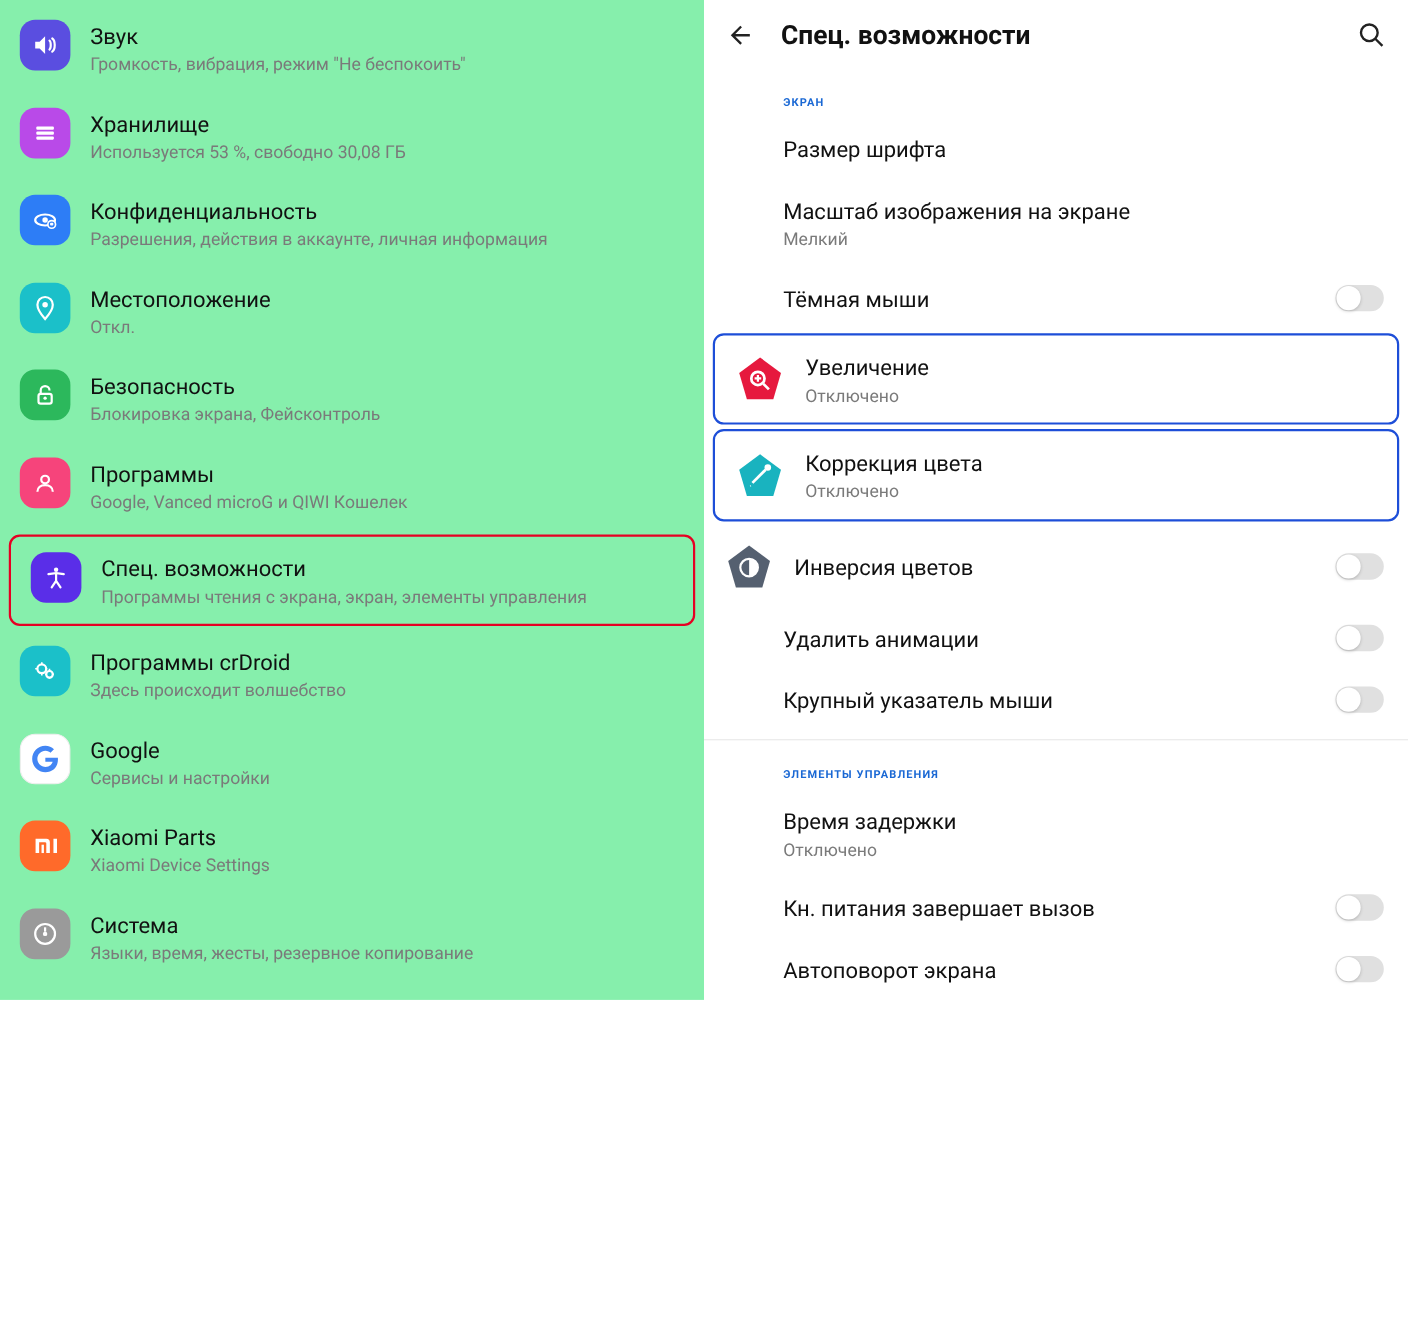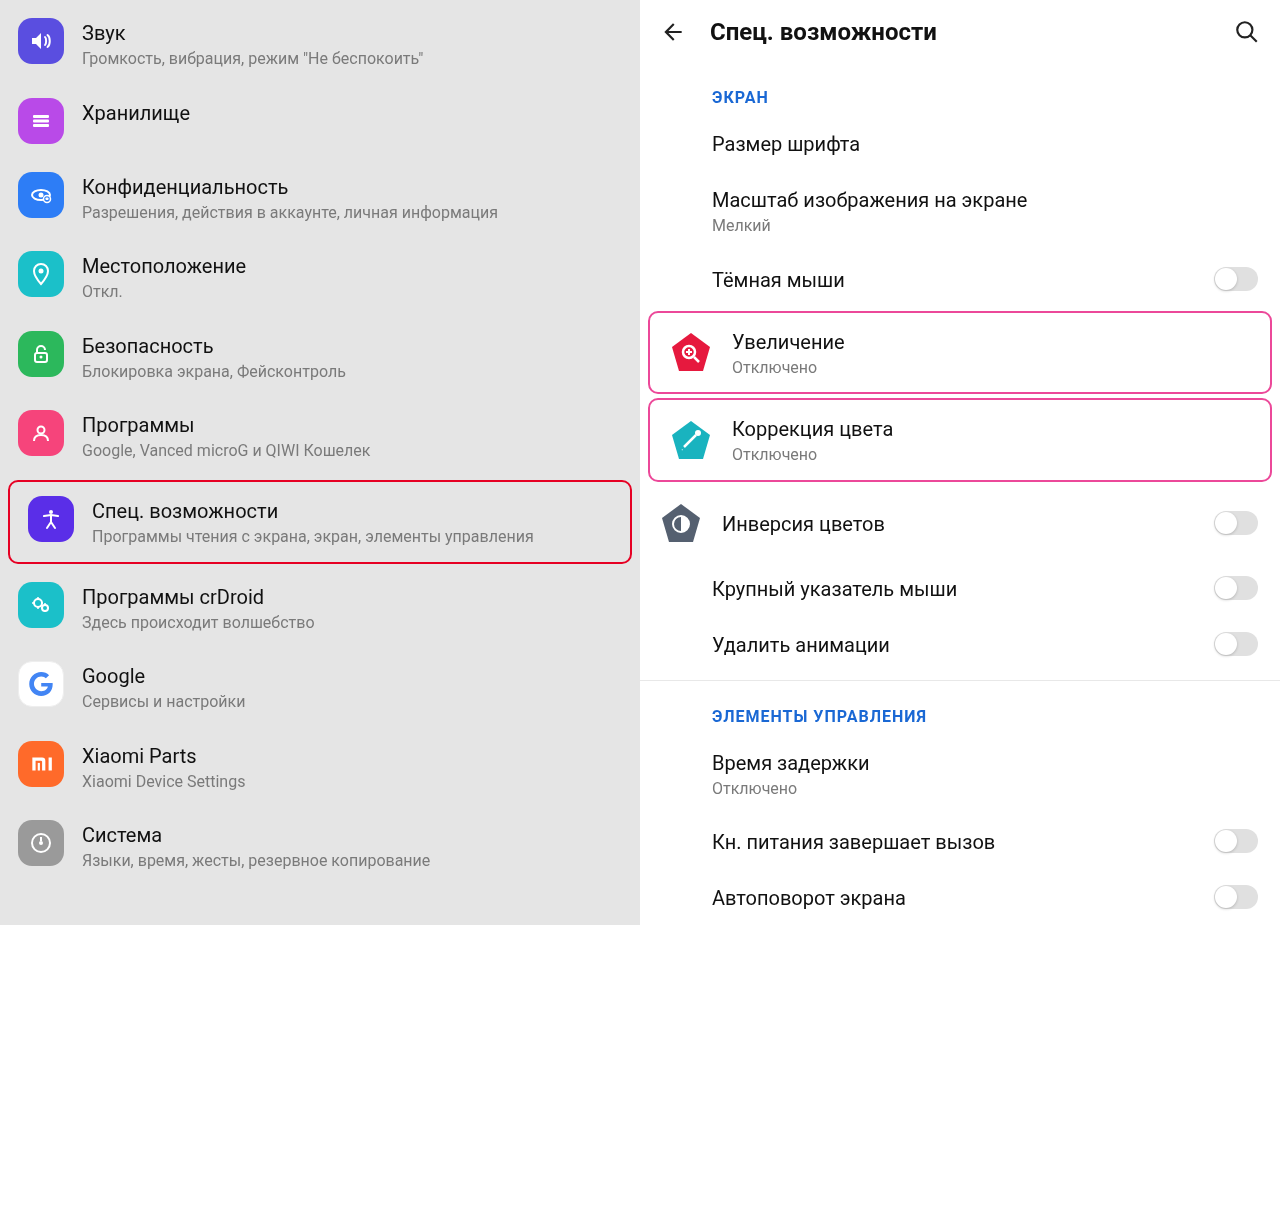--- a/index.html
+++ b/index.html
@@ -7,21 +7,21 @@
   font-family: -apple-system, BlinkMacSystemFont, "Segoe UI", Roboto, sans-serif;
   background: #fff;
   width: 1280px;
   display: flex;
 }
 .panel {
   width: 640px;
   background: #fafafa;
 }
 .panel-left {
-  background: #e5e5e5;
+  background: #86efac;
   padding: 4px 0;
 }
 .panel-right {
   background: #fff;
 }
 .settings-item {
   display: flex;
   align-items: flex-start;
   padding: 14px 18px;
   gap: 18px;
@@ -71,40 +71,40 @@
   padding: 18px 20px 24px;
   gap: 24px;
 }
 .header-title {
   font-size: 24px;
   font-weight: 700;
   color: #111;
   flex: 1;
 }
 .section-header {
-  font-size: 16px;
+  font-size: 10px;
   font-weight: 700;
   color: #1a68d4;
   letter-spacing: 1px;
   padding: 18px 0 8px 72px;
 }
 .right-item {
   display: flex;
   align-items: center;
   padding: 14px 22px 14px 18px;
   gap: 18px;
 }
 .right-item.indent {
   padding-left: 72px;
 }
 .right-item .item-text {
   flex: 1;
 }
 .right-item.highlighted {
-  border: 2px solid #ec4899;
+  border: 2px solid #1d4ed8;
   border-radius: 10px;
   margin: 4px 8px;
 }
 .toggle {
   width: 44px;
   height: 24px;
   background: #e0e0e0;
   border-radius: 12px;
   position: relative;
   flex-shrink: 0;
@@ -148,20 +148,21 @@
   <div class="settings-item">
     <div class="icon-box" style="background:#b94ae8">
       <svg width="24" height="24" viewBox="0 0 24 24">
           <rect x="4" y="6" width="16" height="3" rx="1" fill="#fff"></rect>
           <rect x="4" y="10.5" width="16" height="3" rx="1" fill="#fff"></rect>
           <rect x="4" y="15" width="16" height="3" rx="1" fill="#fff"></rect>
         </svg>
     </div>
     <div class="item-text">
       <div class="item-title">Хранилище</div>
+      <div class="item-sub">Используется 53 %, свободно 30,08 ГБ</div>
     </div>
   </div>
 
   <div class="settings-item">
     <div class="icon-box" style="background:#2d7df6">
       <svg width="24" height="24" viewBox="0 0 24 24">
           <ellipse cx="12" cy="12" rx="9" ry="5" fill="none" stroke="#fff" stroke-width="2"></ellipse>
           <circle cx="12" cy="12" r="2.5" fill="#fff"></circle>
           <circle cx="18" cy="16" r="3.5" fill="#2d7df6" stroke="#fff" stroke-width="1.5"></circle>
           <rect x="16.5" y="14.5" width="3" height="2.5" rx="0.8" fill="#fff"></rect>
@@ -360,28 +361,28 @@
         </svg>
     </div>
     <div class="item-text">
       <div class="item-title">Инверсия цветов</div>
     </div>
     <div class="toggle"></div>
   </div>
 
   <div class="right-item indent">
     <div class="item-text">
+      <div class="item-title">Удалить анимации</div>
+    </div>
+    <div class="toggle"></div>
+  </div>
+
+  <div class="right-item indent">
+    <div class="item-text">
       <div class="item-title">Крупный указатель мыши</div>
-    </div>
-    <div class="toggle"></div>
-  </div>
-
-  <div class="right-item indent">
-    <div class="item-text">
-      <div class="item-title">Удалить анимации</div>
     </div>
     <div class="toggle"></div>
   </div>
 
   <div class="divider"></div>
 
   <div class="section-header">ЭЛЕМЕНТЫ УПРАВЛЕНИЯ</div>
 
   <div class="right-item indent">
     <div class="item-text">

